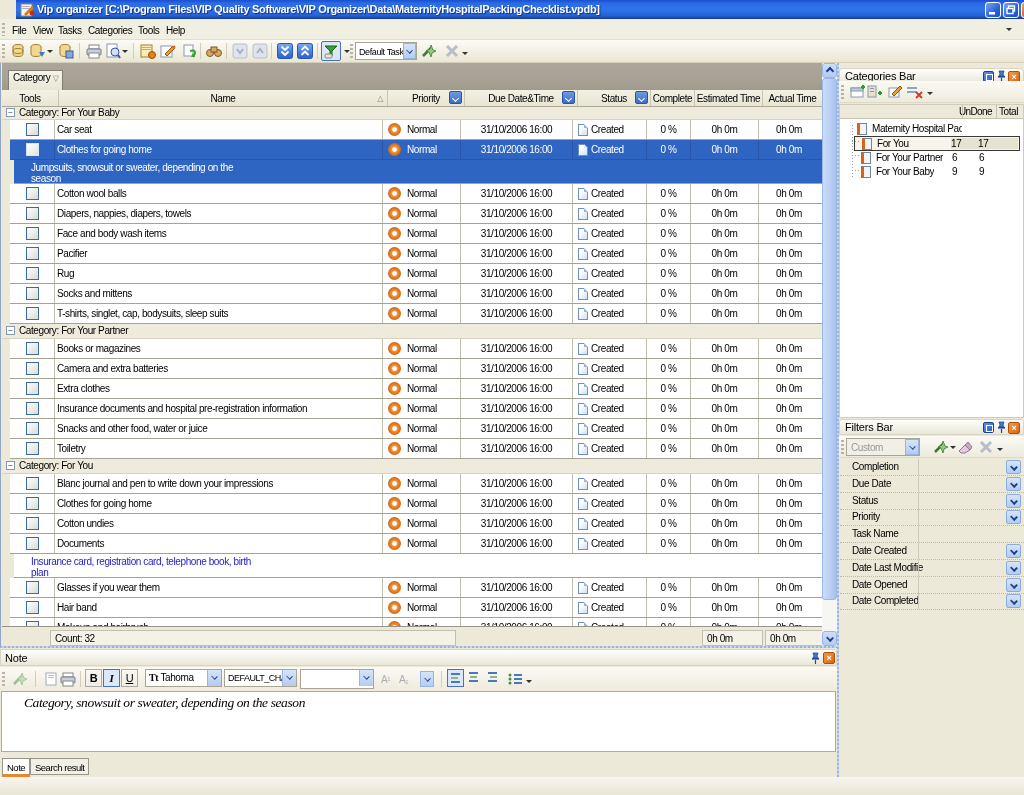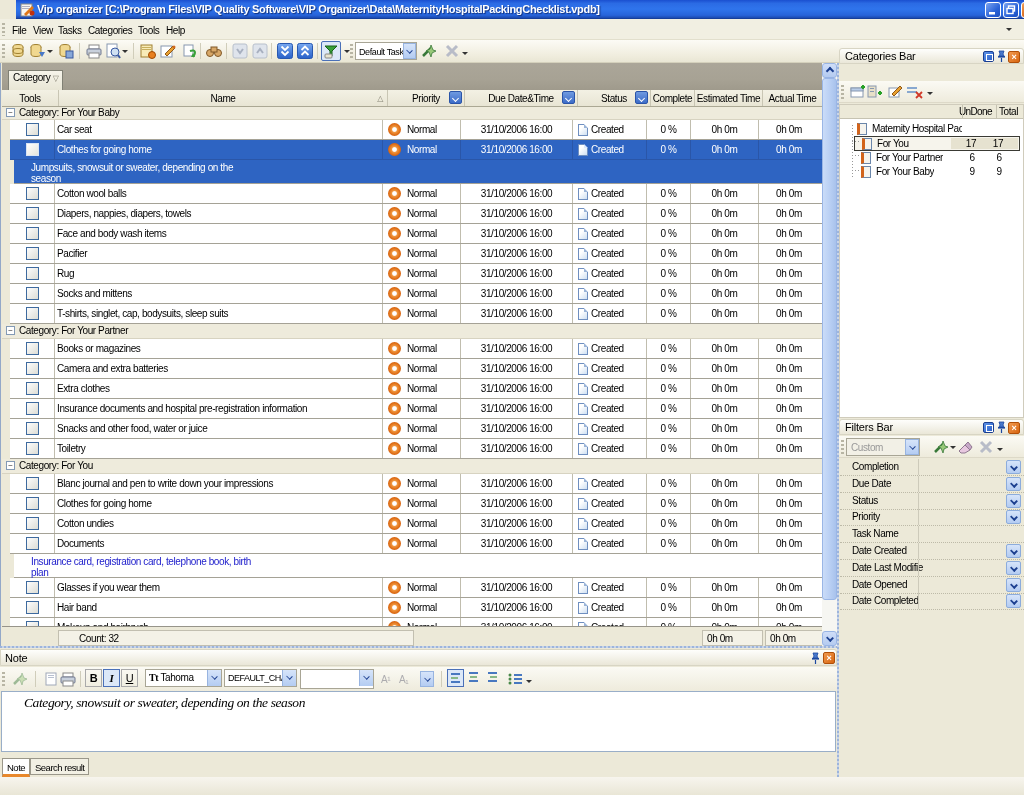--- a/index.html
+++ b/index.html
@@ -69,21 +69,21 @@
 .pbtn-blue{position:absolute;width:11px;height:11px;top:2px;background:linear-gradient(135deg,#5e94e8,#2a5ec8);border:1px solid #1a3e90;border-radius:2px}
 .pbtn-blue:after{content:"";position:absolute;left:2px;top:2px;width:5px;height:5px;border:1px solid #fff;background:transparent}
 .pbtn-x{position:absolute;width:12px;height:12px;top:2px;background:linear-gradient(135deg,#f09a50,#d8650f);border:1px solid #b04f08;border-radius:2px;color:#fff;font-size:9px;font-weight:bold;text-align:center;line-height:10px}
 .pin{position:absolute;top:1px;width:9px;height:13px}
 .ptool{position:absolute;height:22px;background:linear-gradient(180deg,#fbfaf4,#eeebdc);border-bottom:1px solid #ddd9c8}
 
 #cattree{position:absolute;background:#fff;border:1px solid #d0ccbc}
 #cathead{height:14px;background:#ece9d8;border-bottom:1px solid #c6c3b2;position:relative}
 .crow{height:14.5px;position:relative;white-space:nowrap}
 .clip{position:absolute;width:10px;height:12px;background:#f6f4ee;border:1px solid #6a86aa;border-left:3px solid #d2641c;top:0px}
-.cnum{position:absolute;text-align:center;width:40px}
+.cnum{position:absolute;text-align:left;width:40px}
 
 .frow{position:absolute;left:0;width:184px;height:16.8px;border-bottom:1px dotted #bdbaa8;white-space:nowrap}
 .fdd{position:absolute;right:3px;top:1px;width:15px;height:14px;background:linear-gradient(180deg,#d6e4fa,#b4ccf2);border:1px solid #8cacdc;border-radius:2px;text-align:center}
 .chev{display:inline-block;width:6px;height:6px;border-right:2px solid #1c3f8f;border-bottom:2px solid #1c3f8f;transform:rotate(45deg) scale(1,0.85);margin-top:2px}
 
 #notehead{left:0px;top:649px;width:837px;height:17px;background:linear-gradient(180deg,#fefefc,#eae7d8);border:1px solid #d8d5c4;border-radius:0 3px 0 0;font-size:11px;letter-spacing:-0.2px;padding:2px 0 0 4px}
 #notetool{left:0px;top:667px;width:837px;height:24px;background:linear-gradient(180deg,#fbfaf4,#eeebdc)}
 .combo{position:absolute;top:2px;height:18px;background:#fff;border:1px solid #a8a595;white-space:nowrap;overflow:hidden}
 .combo .dd{position:absolute;right:0;top:0;width:14px;height:16px;background:linear-gradient(180deg,#d6e4fa,#b4ccf2);border-left:1px solid #98b4e0;text-align:center}
 .tbtn{position:absolute;top:2px;width:17px;height:18px;border:1px solid transparent;text-align:center;font-size:11px;line-height:17px}
@@ -642,33 +642,33 @@
         <div class="cs">
           <span class="page"></span>
           <span style="padding-left:3px">Created</span>
         </div>
         <div class="cc">0 %</div>
         <div class="ce">0h 0m</div>
         <div class="ca">0h 0m</div>
       </div>
     </div>
  <div id="gfooter" class="abs">
-   <div class="fbox" style="left:56px;width:356px;padding-left:20px">Count: 32</div>
+   <div class="fbox" style="left:48px;width:406px;padding-left:4px">Count: 32</div>
    <div class="fbox" style="left:700px;width:61px;padding-left:4px">0h 0m</div>
    <div class="fbox" style="left:763px;width:58px;padding-left:4px">0h 0m</div>
  </div>
 </div>
 <div id="vscroll" class="abs">
  <div class="sbtn" style="top:0"><span class="chev" style="transform:rotate(-135deg);margin-top:4px"></span></div>
  <div id="sthumb"></div>
  <div class="sbtn" style="top:568px"><span class="chev"></span></div>
 </div>
 <div id="vsplit" class="abs"></div>
 <div id="hsplit" class="abs"></div>
-<div class="phead abs" style="left:839px;top:48px;width:185px">Categories Bar<div class="pbtn-blue" style="left:143px"></div><svg class="pin" style="left:157px" viewBox="0 0 9 13">
+<div class="phead abs" style="left:839px;top:68px;width:185px">Categories Bar<div class="pbtn-blue" style="left:143px"></div><svg class="pin" style="left:157px" viewBox="0 0 9 13">
       <path d="M2 1 L7 1 L6 4 L7 6 L2 6 L3 4 Z" fill="#4878cc" stroke="#1c48a0" stroke-width="0.8"></path>
       <rect x="1" y="6" width="7" height="1.6" fill="#1c48a0"></rect>
       <path d="M4.5 8 L4.5 12" stroke="#1c48a0" stroke-width="1.2"></path>
     </svg><div class="pbtn-x" style="left:168px">×</div></div>
 <div class="ptool abs" style="left:839px;top:81px;width:185px">
     <div class="grip" style="left:2px;top:4px;height:14px"></div>
     <svg class="abs" style="left:11px;top:3px" width="16" height="16">
       <rect x="1" y="4" width="12" height="9" fill="#fff" stroke="#8898b0"></rect>
       <rect x="1" y="4" width="12" height="3" fill="#b8cce8" stroke="#8898b0"></rect>
       <path d="M9 1 L13 1 M11 -1 L11 3" stroke="#28a028" stroke-width="2" transform="translate(2,2)"></path>

